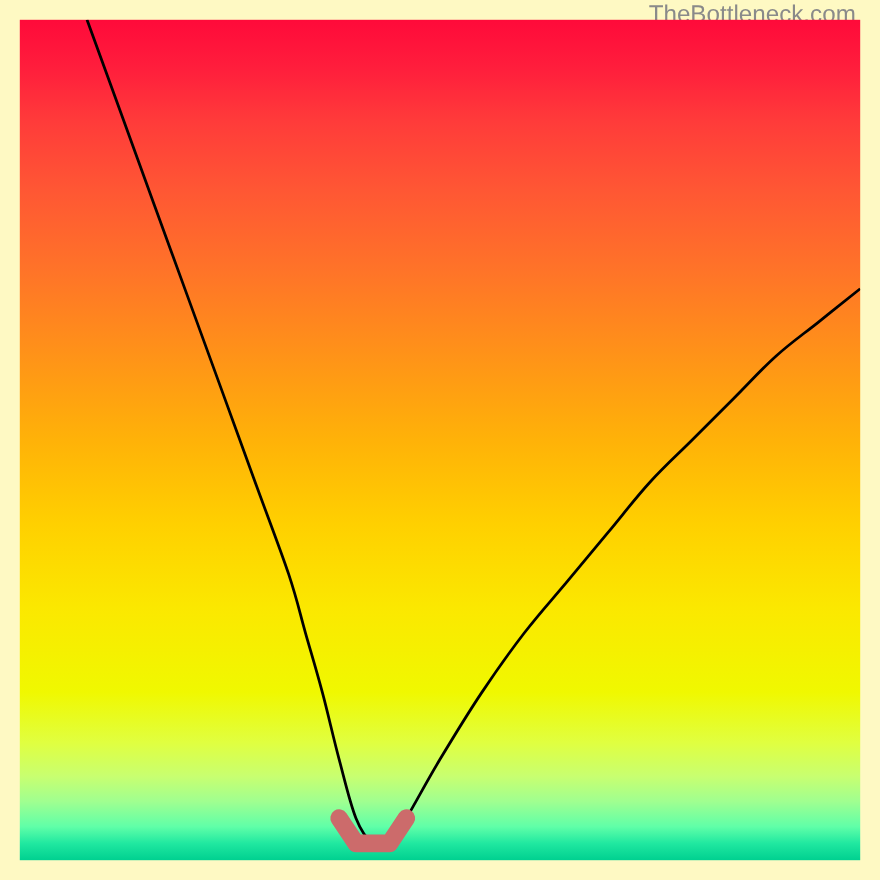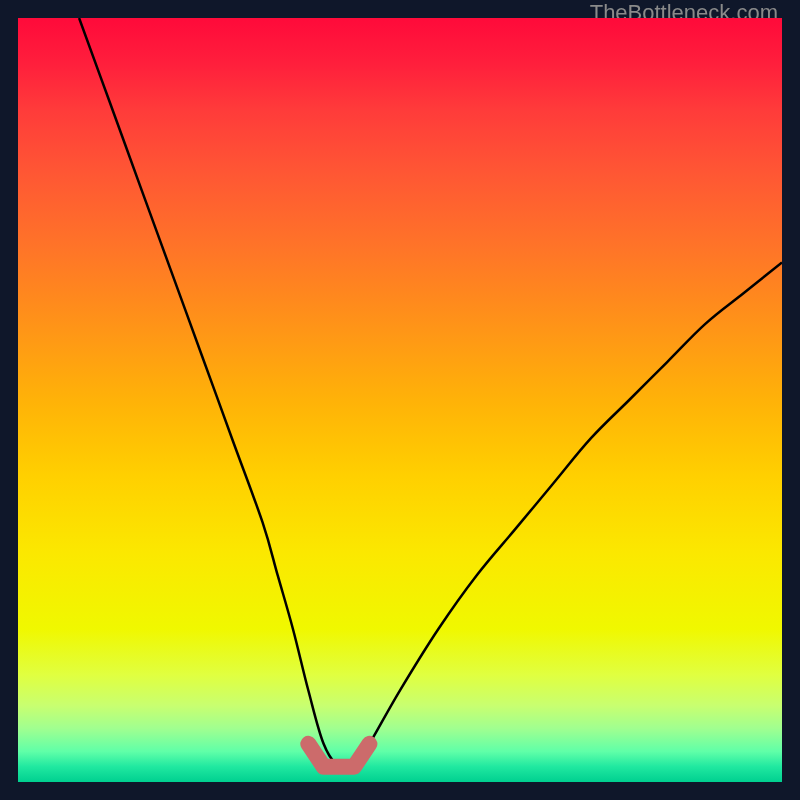--- a/index.html
+++ b/index.html
@@ -7,21 +7,21 @@
     padding: 0;
     width: 800px;
     height: 800px;
     background: #000;
     overflow: hidden;
   }
   .chart-container {
     position: relative;
     width: 800px;
     height: 800px;
-    background: #0f172a;
+    background: #fef9c3;
   }
   .plot-area {
     position: absolute;
     left: 18px;
     top: 18px;
     width: 764px;
     height: 764px;
     background: linear-gradient(to bottom,
       #ff0a3a 0%,
       #ff1f3c 6%,

